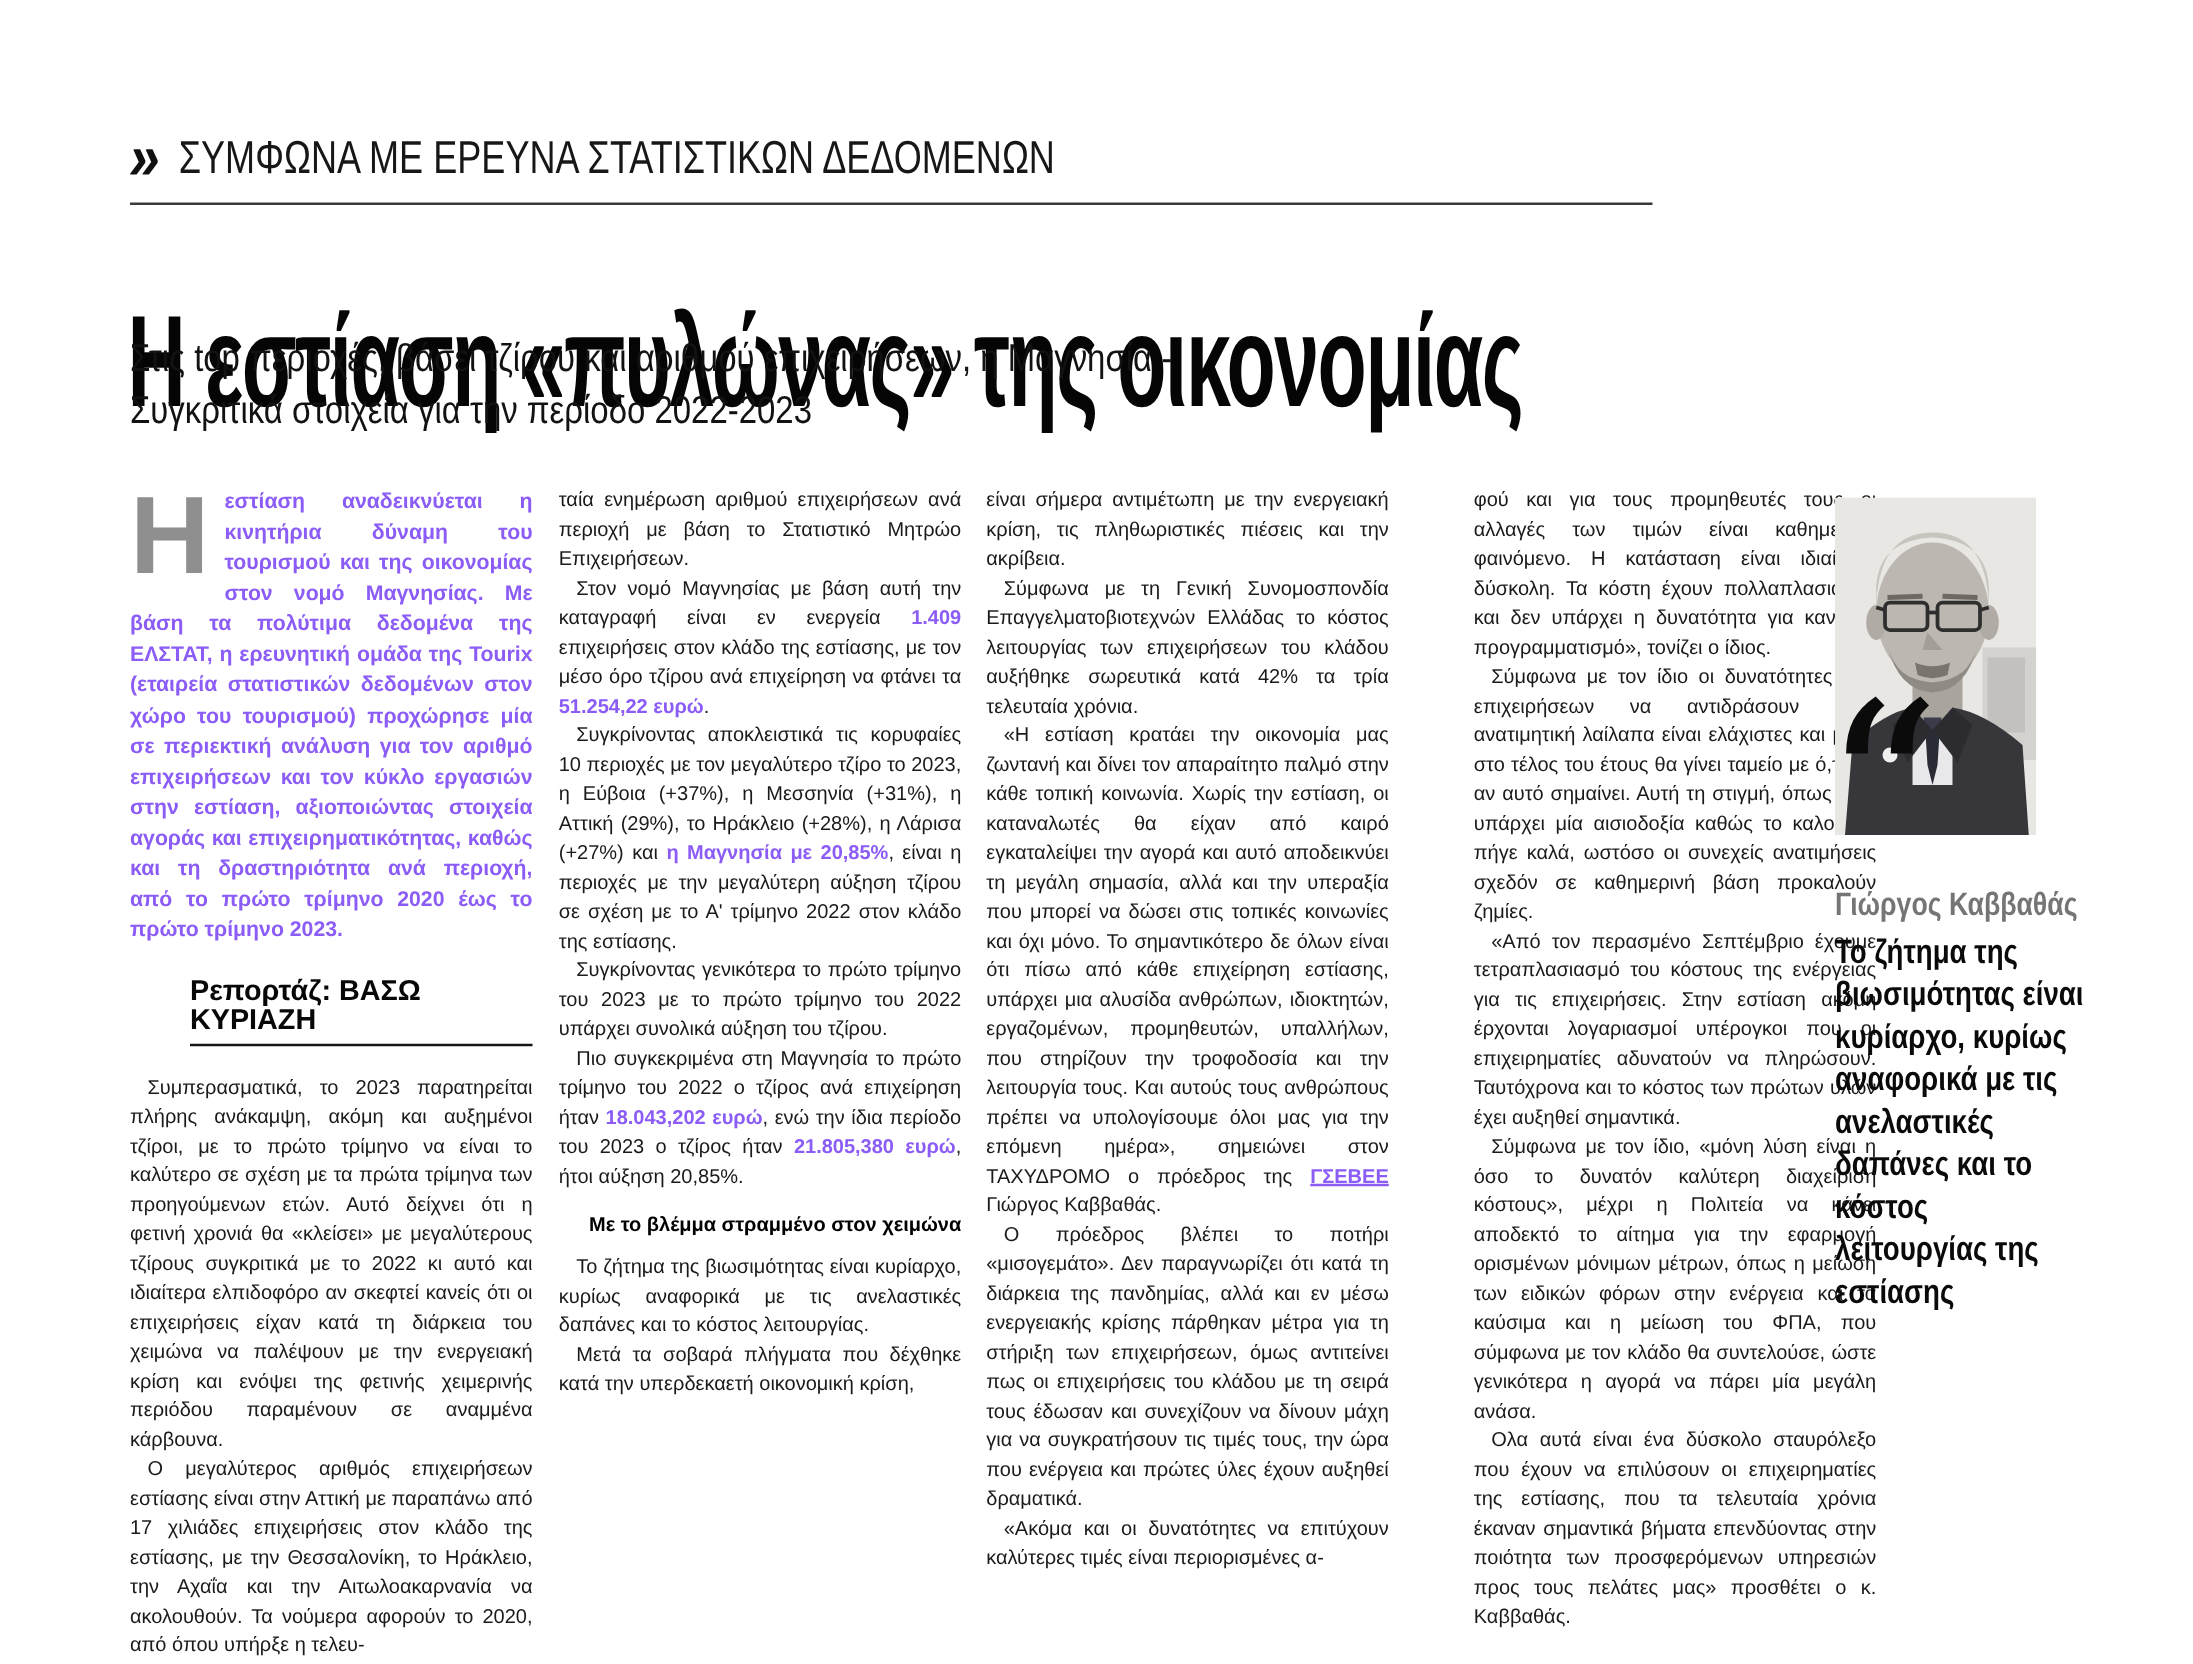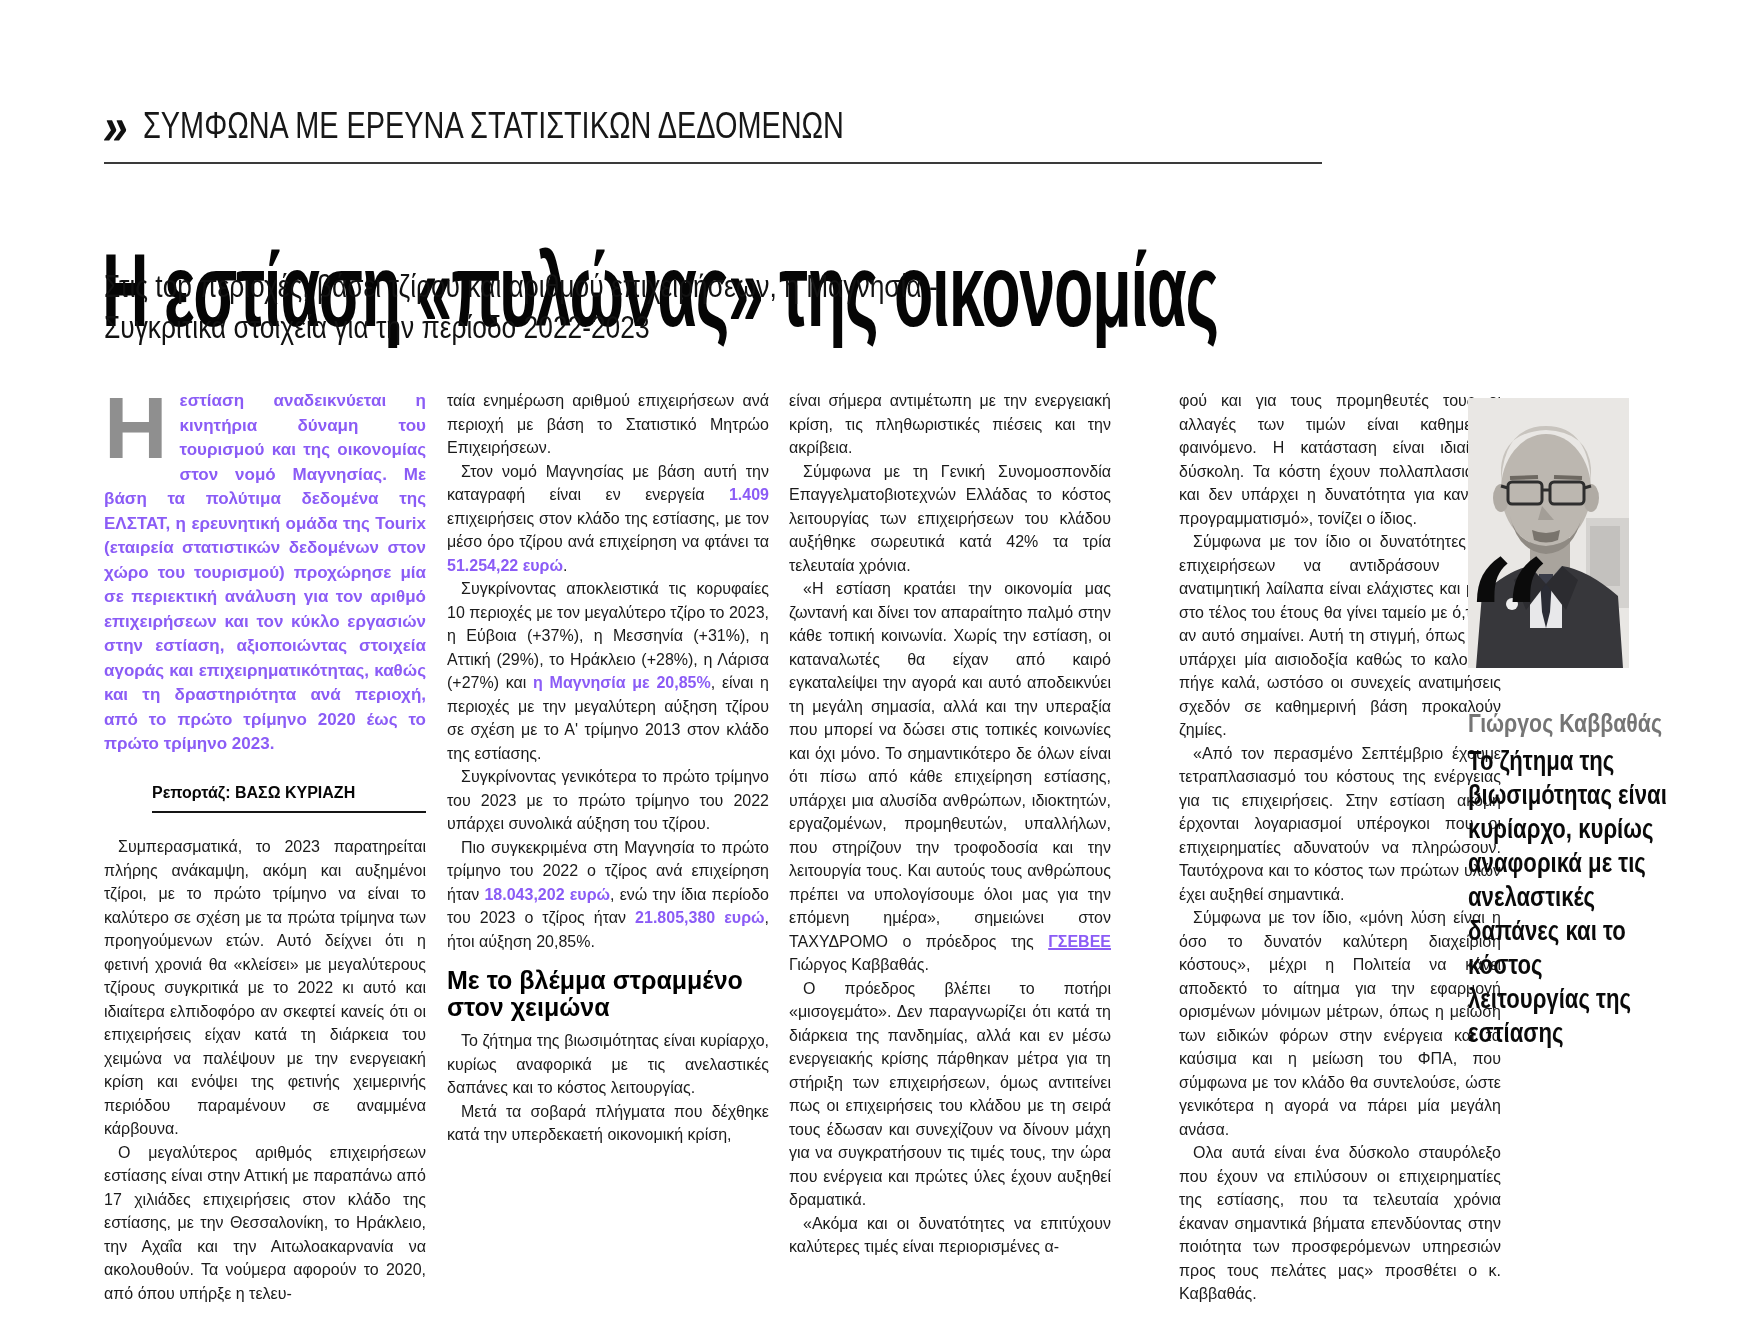--- a/index.html
+++ b/index.html
@@ -67,27 +67,27 @@
   .dropcap{
     float:left;
     font-size:88px;line-height:70px;
     font-weight:bold;color:#8f8f8f;
     margin:4px 12px 0 0;
   }
   .byline{
     margin:24px 0 22px 48px;
     padding-bottom:7px;
     border-bottom:2px solid #151515;
-    font-weight:bold;font-size:16px;color:#070707;
+    font-weight:bold;font-size:23px;color:#070707;
     text-align:left;text-indent:0;
   }
   .column h3{
     margin:14px 0 8px 0;
-    text-align:left;
-    font-size:25px;line-height:27px;color:#000;
+    text-align:right;
+    font-size:16px;line-height:27px;color:#000;
   }
   .b{font-weight:bold;color:#8b5cf6;}
   .u{text-decoration:underline;text-decoration-thickness:2px;}
 
   
   .photo-wrap{
     position:absolute;left:1468px;top:398px;width:161px;height:270px;
   }
   .photo-wrap svg{display:block;}
   .big-quote{
@@ -126,21 +126,21 @@
 
   <div class="column col-1">
       <p class="intro"><span class="dropcap">Η</span><span class="b">εστίαση αναδεικνύεται η κινητήρια δύναμη του τουρισμού και της οικονομίας στον νομό Μαγνησίας. Με βάση τα πολύτιμα δεδομένα της ΕΛΣΤΑΤ, η ερευνητική ομάδα της Tourix (εταιρεία στατιστικών δεδομένων στον χώρο του τουρισμού) προχώρησε μία σε περιεκτική ανάλυση για τον αριθμό επιχειρήσεων και τον κύκλο εργασιών στην εστίαση, αξιοποιώντας στοιχεία αγοράς και επιχειρηματικότητας, καθώς και τη δραστηριότητα ανά περιοχή, από το πρώτο τρίμηνο 2020 έως το πρώτο τρίμηνο 2023.</span></p>
       <div class="byline">Ρεπορτάζ: ΒΑΣΩ ΚΥΡΙΑΖΗ</div>
       <p class="p"><span>Συμπερασματικά, το 2023 παρατηρείται πλήρης ανάκαμψη, ακόμη και αυξημένοι τζίροι, με το πρώτο τρίμηνο να είναι το καλύτερο σε σχέση με τα πρώτα τρίμηνα των προηγούμενων ετών. Αυτό δείχνει ότι η φετινή χρονιά θα «κλείσει» με μεγαλύτερους τζίρους συγκριτικά με το 2022 κι αυτό και ιδιαίτερα ελπιδοφόρο αν σκεφτεί κανείς ότι οι επιχειρήσεις είχαν κατά τη διάρκεια του χειμώνα να παλέψουν με την ενεργειακή κρίση και ενόψει της φετινής χειμερινής περιόδου παραμένουν σε αναμμένα κάρβουνα.</span></p>
       <p class="p"><span>Ο μεγαλύτερος αριθμός επιχειρήσεων εστίασης είναι στην Αττική με παραπάνω από 17 χιλιάδες επιχειρήσεις στον κλάδο της εστίασης, με την Θεσσαλονίκη, το Ηράκλειο, την Αχαΐα και την Αιτωλοακαρνανία να ακολουθούν. Τα νούμερα αφορούν το 2020, από όπου υπήρξε η τελευ-</span></p>
     </div>
   <div class="column col-2">
       <p class="p0"><span>ταία ενημέρωση αριθμού επιχειρήσεων ανά περιοχή με βάση το Στατιστικό Μητρώο Επιχειρήσεων.</span></p>
       <p class="p"><span>Στον νομό Μαγνησίας με βάση αυτή την καταγραφή είναι εν ενεργεία </span><span class="b">1.409</span><span> επιχειρήσεις στον κλάδο της εστίασης, με τον μέσο όρο τζίρου ανά επιχείρηση να φτάνει τα </span><span class="b">51.254,22 ευρώ</span><span>.</span></p>
-      <p class="p"><span>Συγκρίνοντας αποκλειστικά τις κορυφαίες 10 περιοχές με τον μεγαλύτερο τζίρο το 2023, η Εύβοια (+37%), η Μεσσηνία (+31%), η Αττική (29%), το Ηράκλειο (+28%), η Λάρισα (+27%)  και </span><span class="b">η Μαγνησία με 20,85%</span><span>, είναι η περιοχές με την μεγαλύτερη αύξηση τζίρου σε σχέση με το Α' τρίμηνο 2013 στον κλάδο της εστίασης.</span></p>
+      <p class="p"><span>Συγκρίνοντας αποκλειστικά τις κορυφαίες 10 περιοχές με τον μεγαλύτερο τζίρο το 2023, η Εύβοια (+37%), η Μεσσηνία (+31%), η Αττική (29%), το Ηράκλειο (+28%), η Λάρισα (+27%)  και </span><span class="b">η Μαγνησία με 20,85%</span><span>, είναι η περιοχές με την μεγαλύτερη αύξηση τζίρου σε σχέση με το Α' τρίμηνο 2022 στον κλάδο της εστίασης.</span></p>
       <p class="p"><span>Συγκρίνοντας γενικότερα το πρώτο τρίμηνο του 2023 με το πρώτο τρίμηνο του 2022 υπάρχει συνολικά αύξηση του τζίρου.</span></p>
       <p class="p"><span>Πιο συγκεκριμένα στη Μαγνησία το πρώτο τρίμηνο του 2022 ο τζίρος ανά επιχείρηση ήταν </span><span class="b">18.043,202 ευρώ</span><span>, ενώ την ίδια περίοδο του 2023 ο τζίρος ήταν </span><span class="b">21.805,380 ευρώ</span><span>, ήτοι αύξηση 20,85%.</span></p>
       <h3>Με το βλέμμα στραμμένο στον χειμώνα</h3>
       <p class="p"><span>Το ζήτημα της βιωσιμότητας είναι κυρίαρχο, κυρίως αναφορικά με τις ανελαστικές δαπάνες και το κόστος λειτουργίας.</span></p>
       <p class="p"><span>Μετά τα σοβαρά πλήγματα που δέχθηκε κατά την υπερδεκαετή οικονομική κρίση,</span></p>
     </div>
   <div class="column col-3">
       <p class="p0"><span>είναι σήμερα αντιμέτωπη με την ενεργειακή κρίση, τις πληθωριστικές πιέσεις και την ακρίβεια.</span></p>
       <p class="p"><span>Σύμφωνα με τη Γενική Συνομοσπονδία Επαγγελματοβιοτεχνών Ελλάδας το κόστος λειτουργίας των επιχειρήσεων του κλάδου αυξήθηκε σωρευτικά κατά 42% τα τρία τελευταία χρόνια.</span></p>
       <p class="p"><span>«Η εστίαση κρατάει την οικονομία μας ζωντανή και δίνει τον απαραίτητο παλμό στην κάθε τοπική κοινωνία. Χωρίς την εστίαση, οι καταναλωτές θα είχαν από καιρό εγκαταλείψει την αγορά και αυτό αποδεικνύει τη μεγάλη σημασία, αλλά και την υπεραξία που μπορεί να δώσει στις τοπικές κοινωνίες και όχι μόνο. Το σημαντικότερο δε όλων είναι ότι πίσω από κάθε επιχείρηση εστίασης, υπάρχει μια αλυσίδα ανθρώπων, ιδιοκτητών, εργαζομένων, προμηθευτών, υπαλλήλων, που στηρίζουν την τροφοδοσία και την λειτουργία τους. Και αυτούς τους ανθρώπους πρέπει να υπολογίσουμε όλοι μας για την επόμενη ημέρα», σημειώνει στον ΤΑΧΥΔΡΟΜΟ ο πρόεδρος της </span><span class="b u">ΓΣΕΒΕΕ</span><span> Γιώργος Καββαθάς.</span></p>

